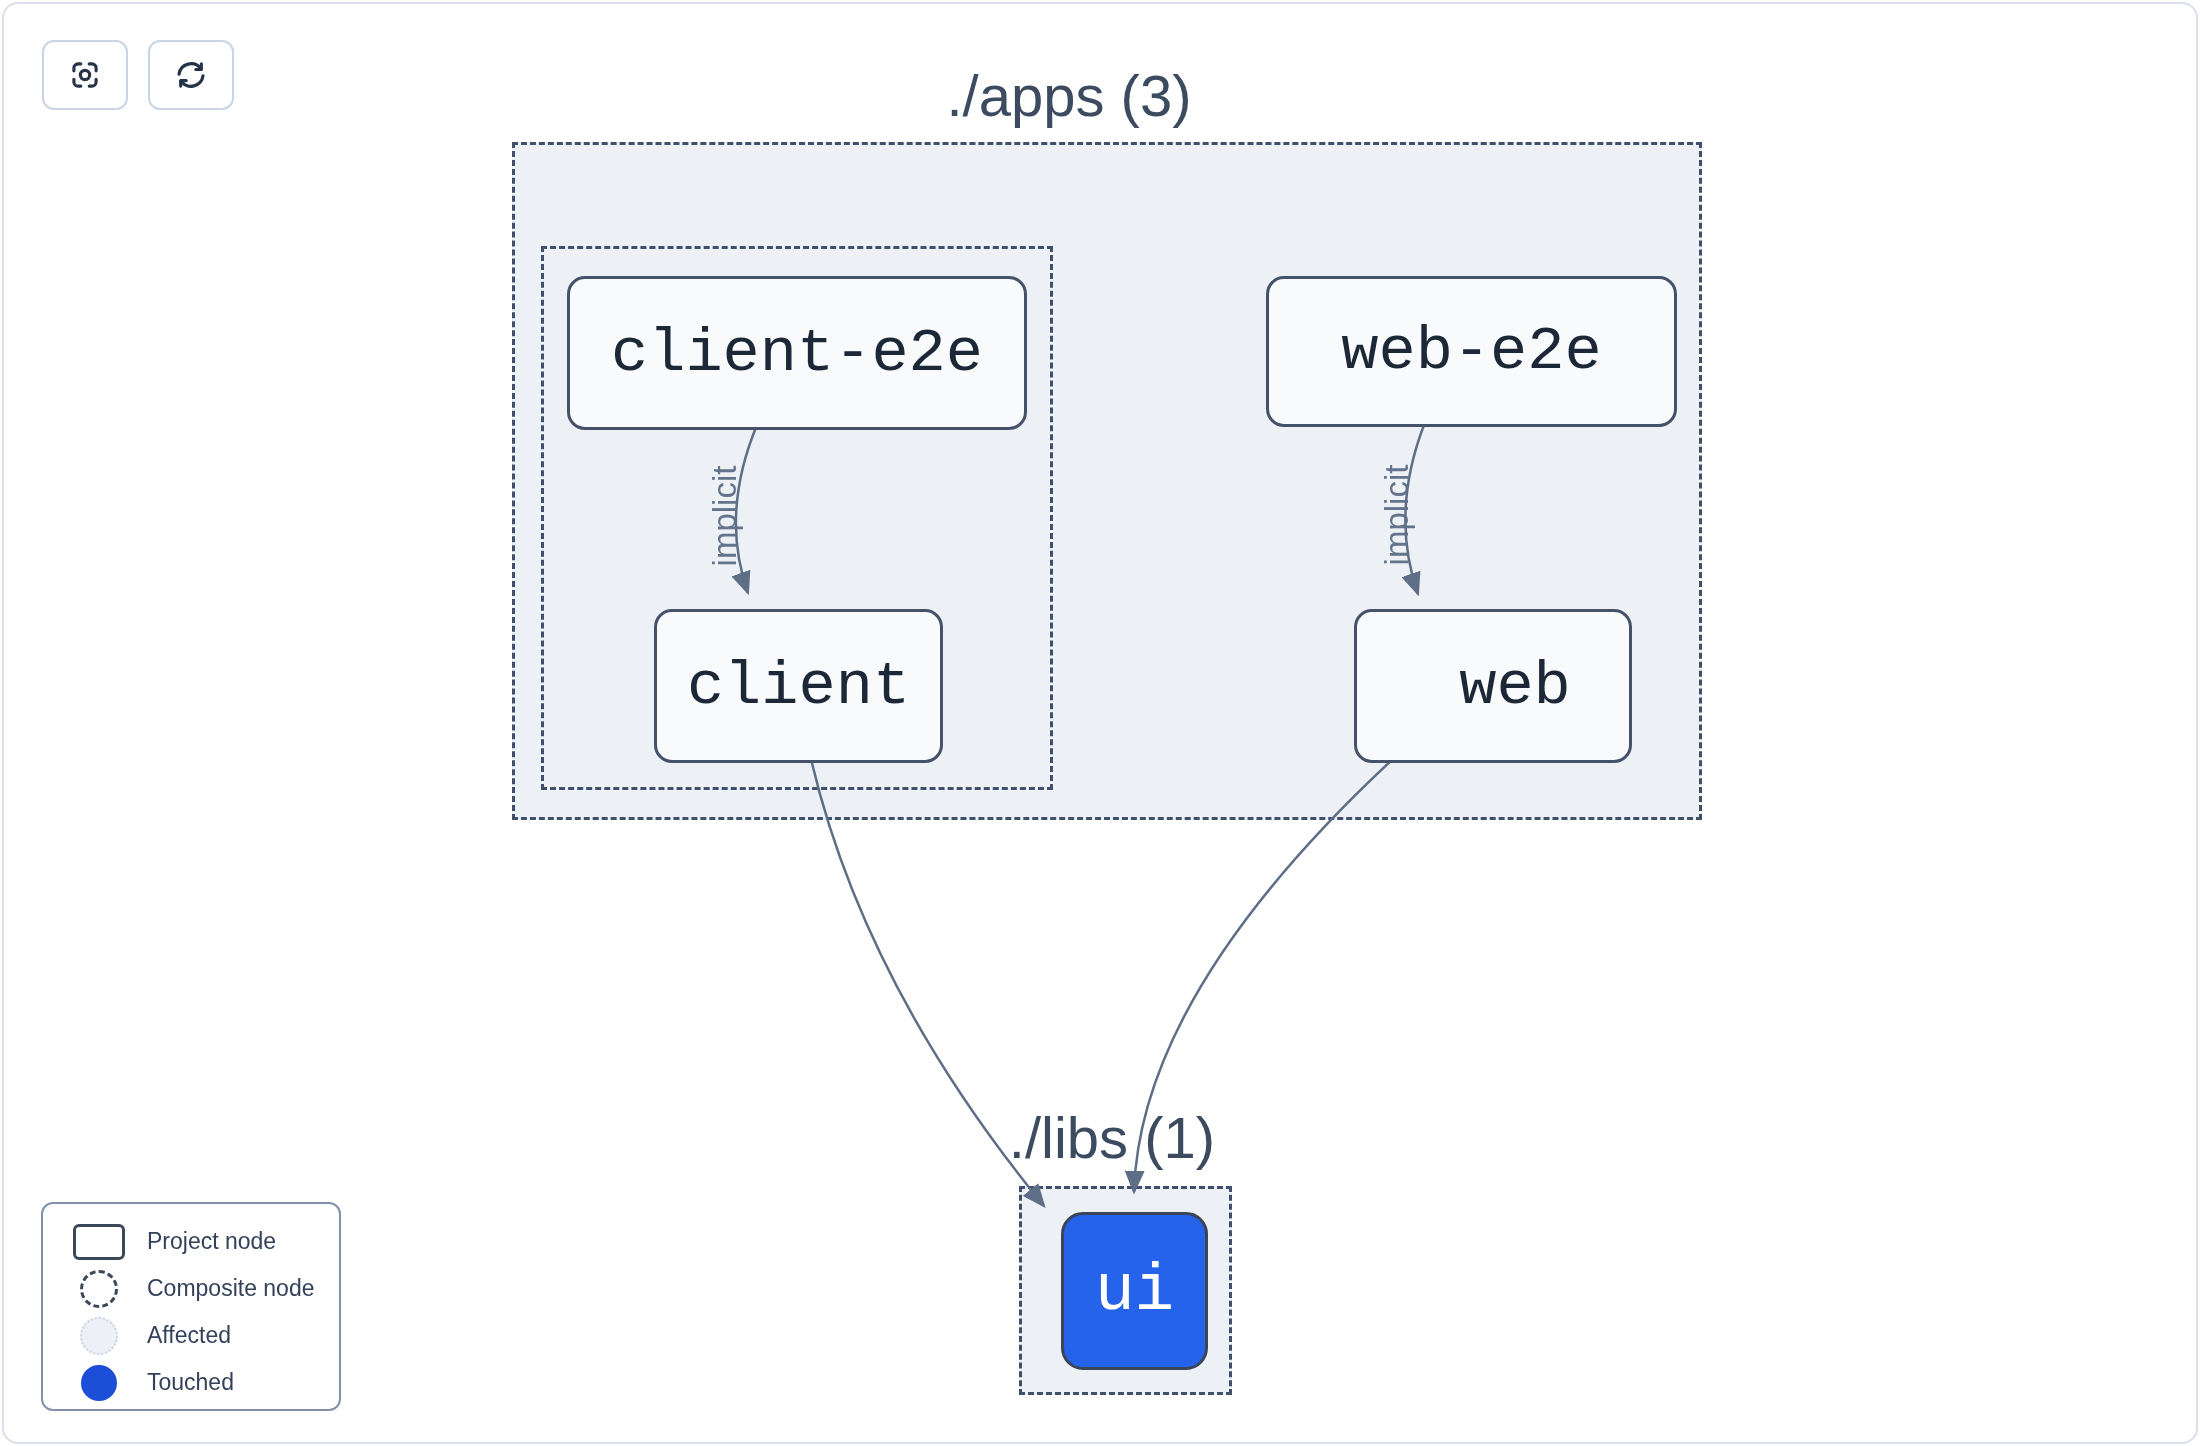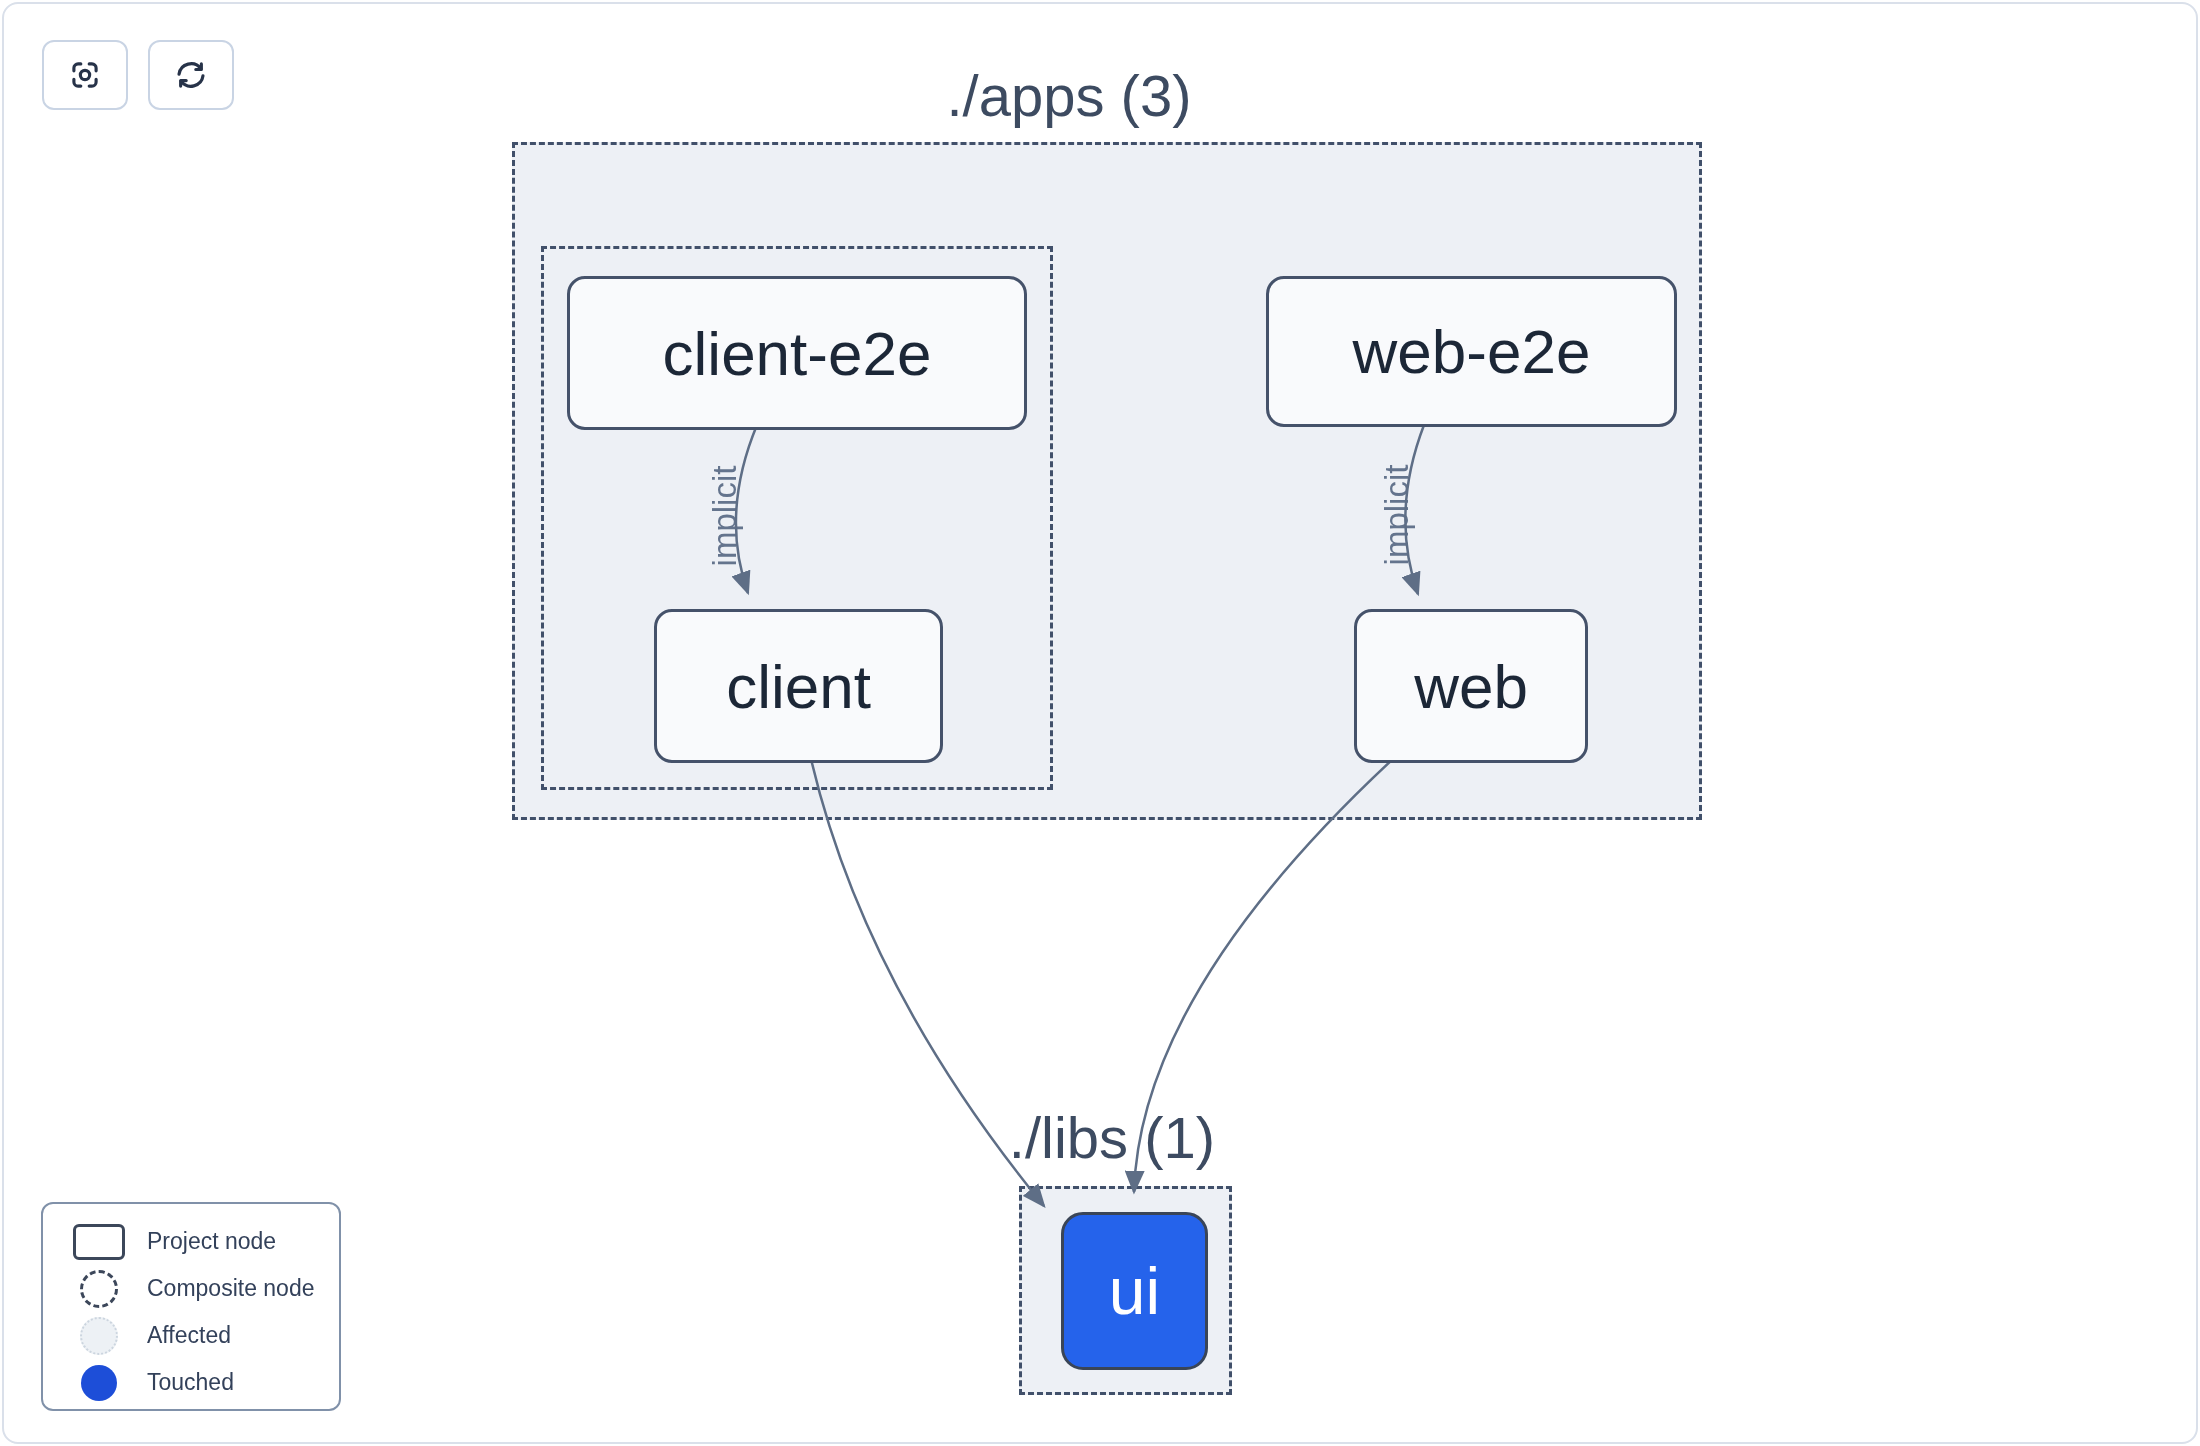--- a/index.html
+++ b/index.html
@@ -15,21 +15,21 @@
   .group{position:absolute;background:#edf0f5;border:3px dashed #41506a;z-index:1;}
   .group-title{position:absolute;transform:translateX(-50%);color:#3d4b61;font-size:58px;white-space:nowrap;z-index:2;}
 
   
   .edge-label{position:absolute;transform:translate(-50%,-50%) rotate(-90deg);color:#64748d;font-size:33px;white-space:nowrap;z-index:3;}
 
   
   svg.edges{position:absolute;left:0;top:0;z-index:4;pointer-events:none;}
 
   
-  .node{position:absolute;background:#f9fafc;border:3px solid #45526a;border-radius:18px;display:flex;align-items:center;justify-content:center;color:#1c2737;font-size:62px;z-index:5;cursor:pointer;}
+  .node{position:absolute;background:#f9fafc;border:3px solid #45526a;border-radius:18px;display:flex;align-items:center;justify-content:center;color:#1c2737;font-size:62px;z-index:5;cursor:pointer;font-family:Liberation Mono, monospace;}
   .node.touched{background:#2563eb;border-color:#3a4557;color:#ffffff;border-radius:22px;text-align:right;}
 
   
   .legend{position:absolute;left:37px;top:1198px;width:300px;height:209px;background:#ffffff;border:2px solid #8091a9;border-radius:12px;z-index:6;box-sizing:border-box;padding:14px 8px;}
   .legend-row{display:flex;align-items:center;height:47px;}
   .legend-swatch{width:96px;display:flex;align-items:center;justify-content:center;flex:none;}
   .legend-label{color:#33415a;font-size:23px;}
   .sw-rect{width:46px;height:30px;border:3px solid #3c475a;border-radius:6px;background:#ffffff;}
   .sw-dashed-circle{width:32px;height:32px;border:3px dashed #3c475a;border-radius:50%;background:#ffffff;}
   .sw-affected{width:34px;height:34px;border:2px dotted #ccd5df;border-radius:50%;background:#edf1f5;}
@@ -86,21 +86,21 @@
 
   <div class="node" style="left:563px;top:272px;width:454px;height:148px;">
     <span>client-e2e</span>
   </div>
   <div class="node" style="left:1262px;top:272px;width:405px;height:145px;">
     <span>web-e2e</span>
   </div>
   <div class="node" style="left:650px;top:605px;width:283px;height:148px;">
     <span>client</span>
   </div>
-  <div class="node" style="left:1350px;top:605px;width:228px;height:148px;">
+  <div class="node" style="left:1350px;top:605px;width:228px;height:148px;padding-left:44px;">
     <span>web</span>
   </div>
   <div class="node touched" style="left:1057px;top:1208px;width:141px;height:152px;font-size:66px;">
     <span>ui</span>
   </div>
 
   <div class="legend">
     <div class="legend-row">
       <span class="legend-swatch">
           <span class="sw-rect"></span>

